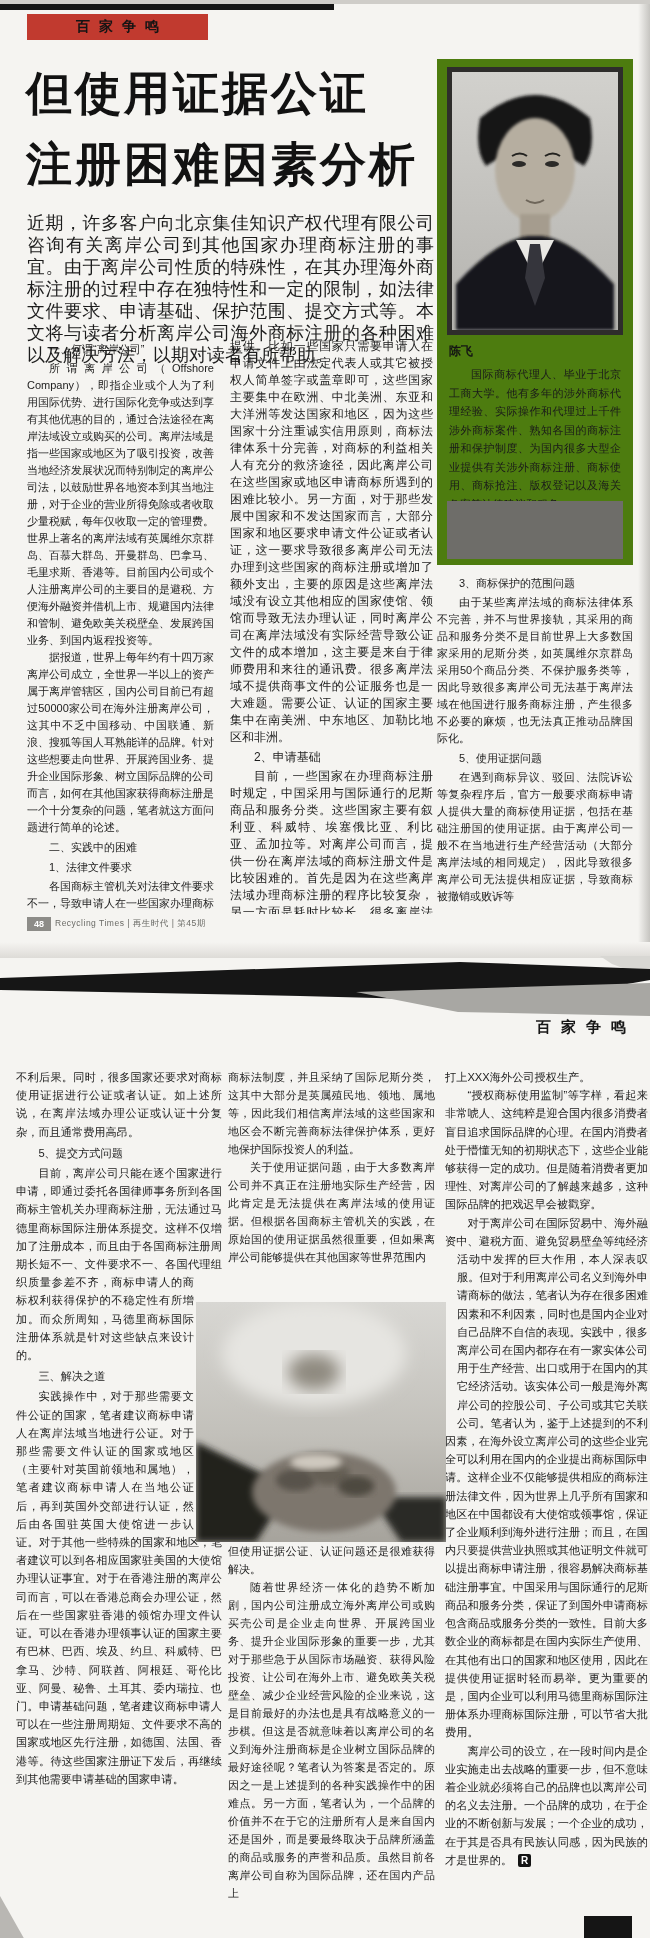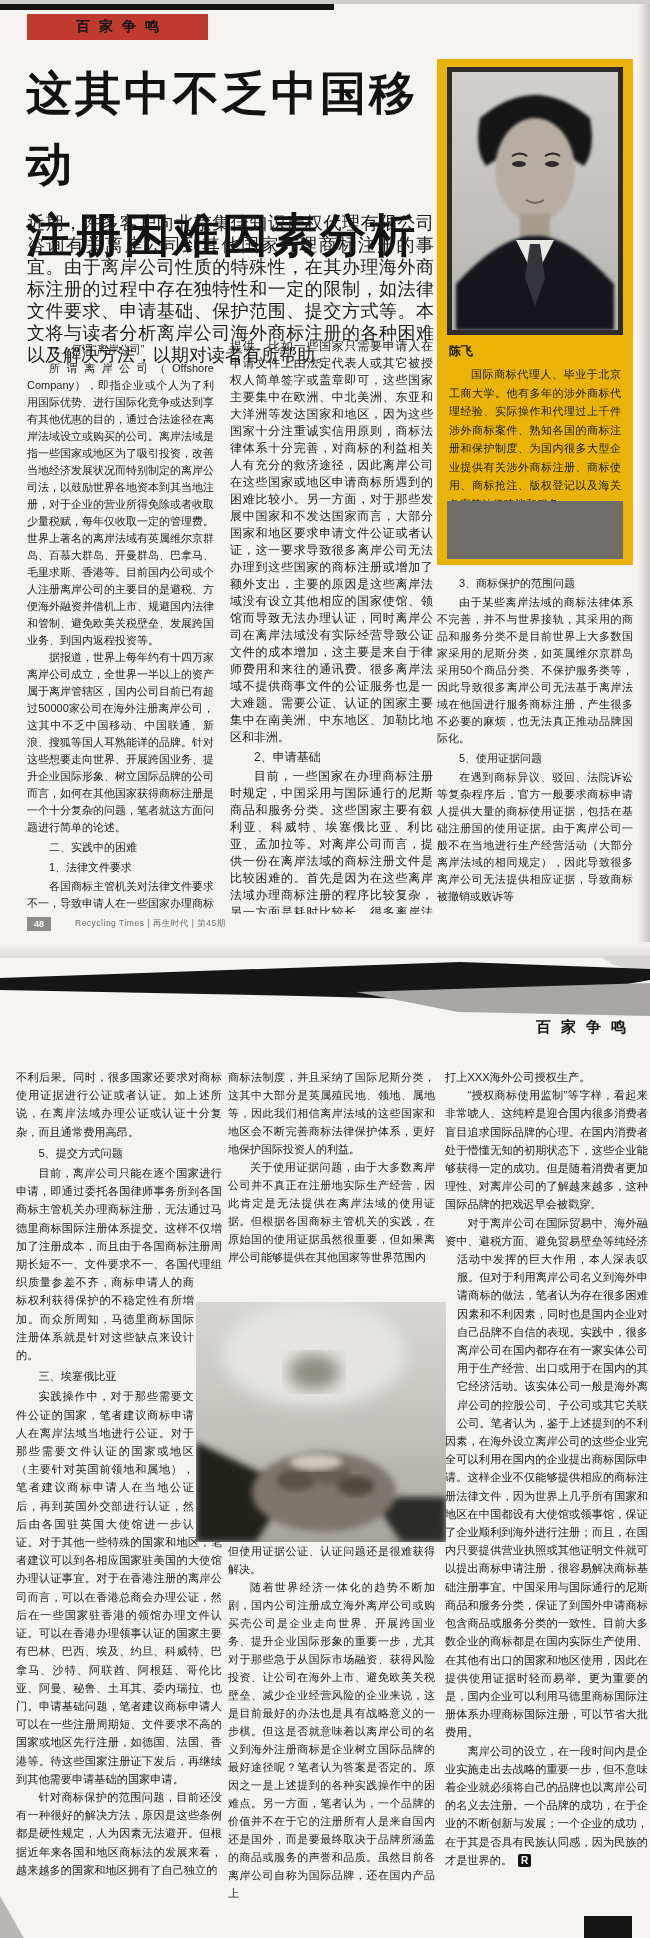--- a/index.html
+++ b/index.html
@@ -12,26 +12,26 @@
   .col{position:absolute;overflow:hidden;}
 
   
   #bar-top-black{left:0;top:0;width:334px;height:6px;background:#141414;}
   #p1-header{left:27px;top:10px;width:181px;height:26px;background:#c13a2f;display:flex;align-items:center;justify-content:center;font-weight:bold;font-size:14px;letter-spacing:9px;padding-left:9px;color:#141414;}
   #p1-title{left:26px;top:54px;width:414px;font-family:"Liberation Serif","DejaVu Serif",serif;font-weight:bold;font-size:46px;line-height:71px;letter-spacing:3px;color:#121212;}
   #p1-intro{left:27px;top:208px;width:407px;font-size:18px;line-height:22px;font-weight:normal;text-align:justify;}
   #p1-colL{left:27px;top:334px;width:187px;height:576px;font-size:11px;line-height:17px;}
   #p1-colM{left:230px;top:334px;width:203px;height:576px;font-size:12px;line-height:17px;}
   #p1-colR{left:437px;top:568px;width:196px;height:384px;font-size:11px;line-height:17px;}
-  #p1-sidebar{left:437px;top:55px;width:196px;height:506px;background:#eab308;}
+  #p1-sidebar{left:437px;top:55px;width:196px;height:506px;background:#4d7c0f;}
   #sb-photo{position:absolute;left:10px;top:8px;width:176px;height:268px;border:5px solid #2e2d2b;background:#c9c8c4;overflow:hidden;}
   #sb-name{position:absolute;left:12px;top:284px;font-size:12px;font-weight:bold;color:#141414;}
   #sb-bio{position:absolute;left:12px;right:12px;top:306px;font-size:11px;line-height:18.5px;text-align:justify;text-indent:2em;color:#1a1a1a;}
   #sb-dark{position:absolute;left:10px;right:10px;bottom:6px;height:58px;background:#6e6d69;}
-  #p1-footer{left:27px;top:913px;display:flex;align-items:center;gap:24px;}
+  #p1-footer{left:27px;top:913px;display:flex;align-items:center;gap:4px;}
   .pgnum{display:inline-block;width:24px;height:14px;background:#8d8c88;color:#fff;font-size:9px;font-weight:bold;text-align:center;line-height:14px;}
   .ftext{font-size:8.5px;color:#6a6a66;letter-spacing:.5px;}
   #edge-r1{right:0;top:0;width:12px;height:950px;background:linear-gradient(to right,rgba(110,108,102,0),rgba(110,108,102,.35));}
   #seam-pre{left:0;top:938px;width:650px;height:16px;background:linear-gradient(#f5f4f1,#dddbd7);}
 
   
   #seam{left:0;top:952px;width:650px;height:100px;}
   #p2-header{top:1014px;right:14px;text-align:right;font-weight:bold;font-size:15px;letter-spacing:10px;color:#161616;}
 
   
@@ -51,21 +51,21 @@
 
 <div id="canvas">
 
   <div class="abs" id="bar-top-black"></div>
 
   <div class="abs" id="p1-header">
     <span>百家争鸣</span>
   </div>
 
   <div class="abs" id="p1-title">
-    <div>这其中不乏中国移动</div>
+    <div>但使用证据公证</div>
     <div>注册困难因素分析</div>
   </div>
 
   <div class="abs" id="p1-intro">近期，许多客户向北京集佳知识产权代理有限公司咨询有关离岸公司到其他国家办理商标注册的事宜。由于离岸公司性质的特殊性，在其办理海外商标注册的过程中存在独特性和一定的限制，如法律文件要求、申请基础、保护范围、提交方式等。本文将与读者分析离岸公司海外商标注册的各种困难以及解决方法，以期对读者有所帮助。</div>
 
   <div class="col" id="p1-colL">
     <div class="h">一、何谓“离岸公司”</div>
     <p class="para">所谓离岸公司（Offshore Company），即指企业或个人为了利用国际优势、进行国际化竞争或达到享有其他优惠的目的，通过合法途径在离岸法域设立或购买的公司。离岸法域是指一些国家或地区为了吸引投资，改善当地经济发展状况而特别制定的离岸公司法，以鼓励世界各地资本到其当地注册，对于企业的营业所得免除或者收取少量税赋，每年仅收取一定的管理费。世界上著名的离岸法域有英属维尔京群岛、百慕大群岛、开曼群岛、巴拿马、毛里求斯、香港等。目前国内公司或个人注册离岸公司的主要目的是避税、方便海外融资并借机上市、规避国内法律和管制、避免欧美关税壁垒、发展跨国业务、到国内返程投资等。</p>
     <p class="para">据报道，世界上每年约有十四万家离岸公司成立，全世界一半以上的资产属于离岸管辖区，国内公司目前已有超过50000家公司在海外注册离岸公司，这其中不乏中国移动、中国联通、新浪、搜狐等国人耳熟能详的品牌。针对这些想要走向世界、开展跨国业务、提升企业国际形象、树立国际品牌的公司而言，如何在其他国家获得商标注册是一个十分复杂的问题，笔者就这方面问题进行简单的论述。</p>
     <div class="h">二、实践中的困难</div>
@@ -133,23 +133,22 @@
   <div class="abs" id="p2-header">
     <span>百家争鸣</span>
   </div>
 
   <div class="col" id="p2-colL">
     <p class="para noind">不利后果。同时，很多国家还要求对商标使用证据进行公证或者认证。如上述所说，在离岸法域办理公证或认证十分复杂，而且通常费用高昂。</p>
     <div class="h">5、提交方式问题</div>
     <p class="para">
       <span>目前，离岸公司只能在逐个国家进行申请，即通过委托各国律师事务所到各国商标主管机关办理商标注册，无法通过马德里商标国际注册体系提交。这样不仅增加了注册成本，而且由于各国商标注册周期长短不一、文件要求不一、各国代理组</span><span class="fspacer-r"></span><span>织质量参差不齐，商标申请人的商标权利获得保护的不稳定性有所增加。而众所周知，马德里商标国际注册体系就是针对这些缺点来设计的。</span>
     </p>
-    <div class="h">三、埃塞俄比亚</div>
+    <div class="h">三、解决之道</div>
     <p class="para">实践操作中，对于那些需要文件公证的国家，笔者建议商标申请人在离岸法域当地进行公证。对于那些需要文件认证的国家或地区（主要针对英国前领地和属地），笔者建议商标申请人在当地公证后，再到英国外交部进行认证，然后由各国驻英国大使馆进一步认证。对于其他一些特殊的国家和地区，笔者建议可以到各相应国家驻美国的大使馆办理认证事宜。对于在香港注册的离岸公司而言，可以在香港总商会办理公证，然后在一些国家驻香港的领馆办理文件认证。可以在香港办理领事认证的国家主要有巴林、巴西、埃及、约旦、科威特、巴拿马、沙特、阿联酋、阿根廷、哥伦比亚、阿曼、秘鲁、土耳其、委内瑞拉、也门。申请基础问题，笔者建议商标申请人可以在一些注册周期短、文件要求不高的国家或地区先行注册，如德国、法国、香港等。待这些国家注册证下发后，再继续到其他需要申请基础的国家申请。</p>
-    <p class="para">针对商标保护的范围问题，目前还没有一种很好的解决方法，原因是这些条例都是硬性规定，人为因素无法避开。但根据近年来各国和地区商标法的发展来看，越来越多的国家和地区拥有了自己独立的</p>
   </div>
 
   <div class="col" id="p2-colM">
     <p class="para noind">商标法制度，并且采纳了国际尼斯分类，这其中大部分是英属殖民地、领地、属地等，因此我们相信离岸法域的这些国家和地区会不断完善商标法律保护体系，更好地保护国际投资人的利益。</p>
     <p class="para">关于使用证据问题，由于大多数离岸公司并不真正在注册地实际生产经营，因此肯定是无法提供在离岸法域的使用证据。但根据各国商标主管机关的实践，在原始国的使用证据虽然很重要，但如果离岸公司能够提供在其他国家等世界范围内</p>
     <div class="photo-gap"></div>
     <p class="para noind">的使用证据，尤其是提供在产生商标纠纷、侵权的国家的使用证据就更为有利。但使用证据公证、认证问题还是很难获得解决。</p>
     <p class="para">随着世界经济一体化的趋势不断加剧，国内公司注册成立海外离岸公司或购买壳公司是企业走向世界、开展跨国业务、提升企业国际形象的重要一步，尤其对于那些急于从国际市场融资、获得风险投资、让公司在海外上市、避免欧美关税壁垒、减少企业经营风险的企业来说，这是目前最好的办法也是具有战略意义的一步棋。但这是否就意味着以离岸公司的名义到海外注册商标是企业树立国际品牌的最好途径呢？笔者认为答案是否定的。原因之一是上述提到的各种实践操作中的困难点。另一方面，笔者认为，一个品牌的价值并不在于它的注册所有人是来自国内还是国外，而是要最终取决于品牌所涵盖的商品或服务的声誉和品质。虽然目前各离岸公司自称为国际品牌，还在国内产品上</p>
   </div>
 

